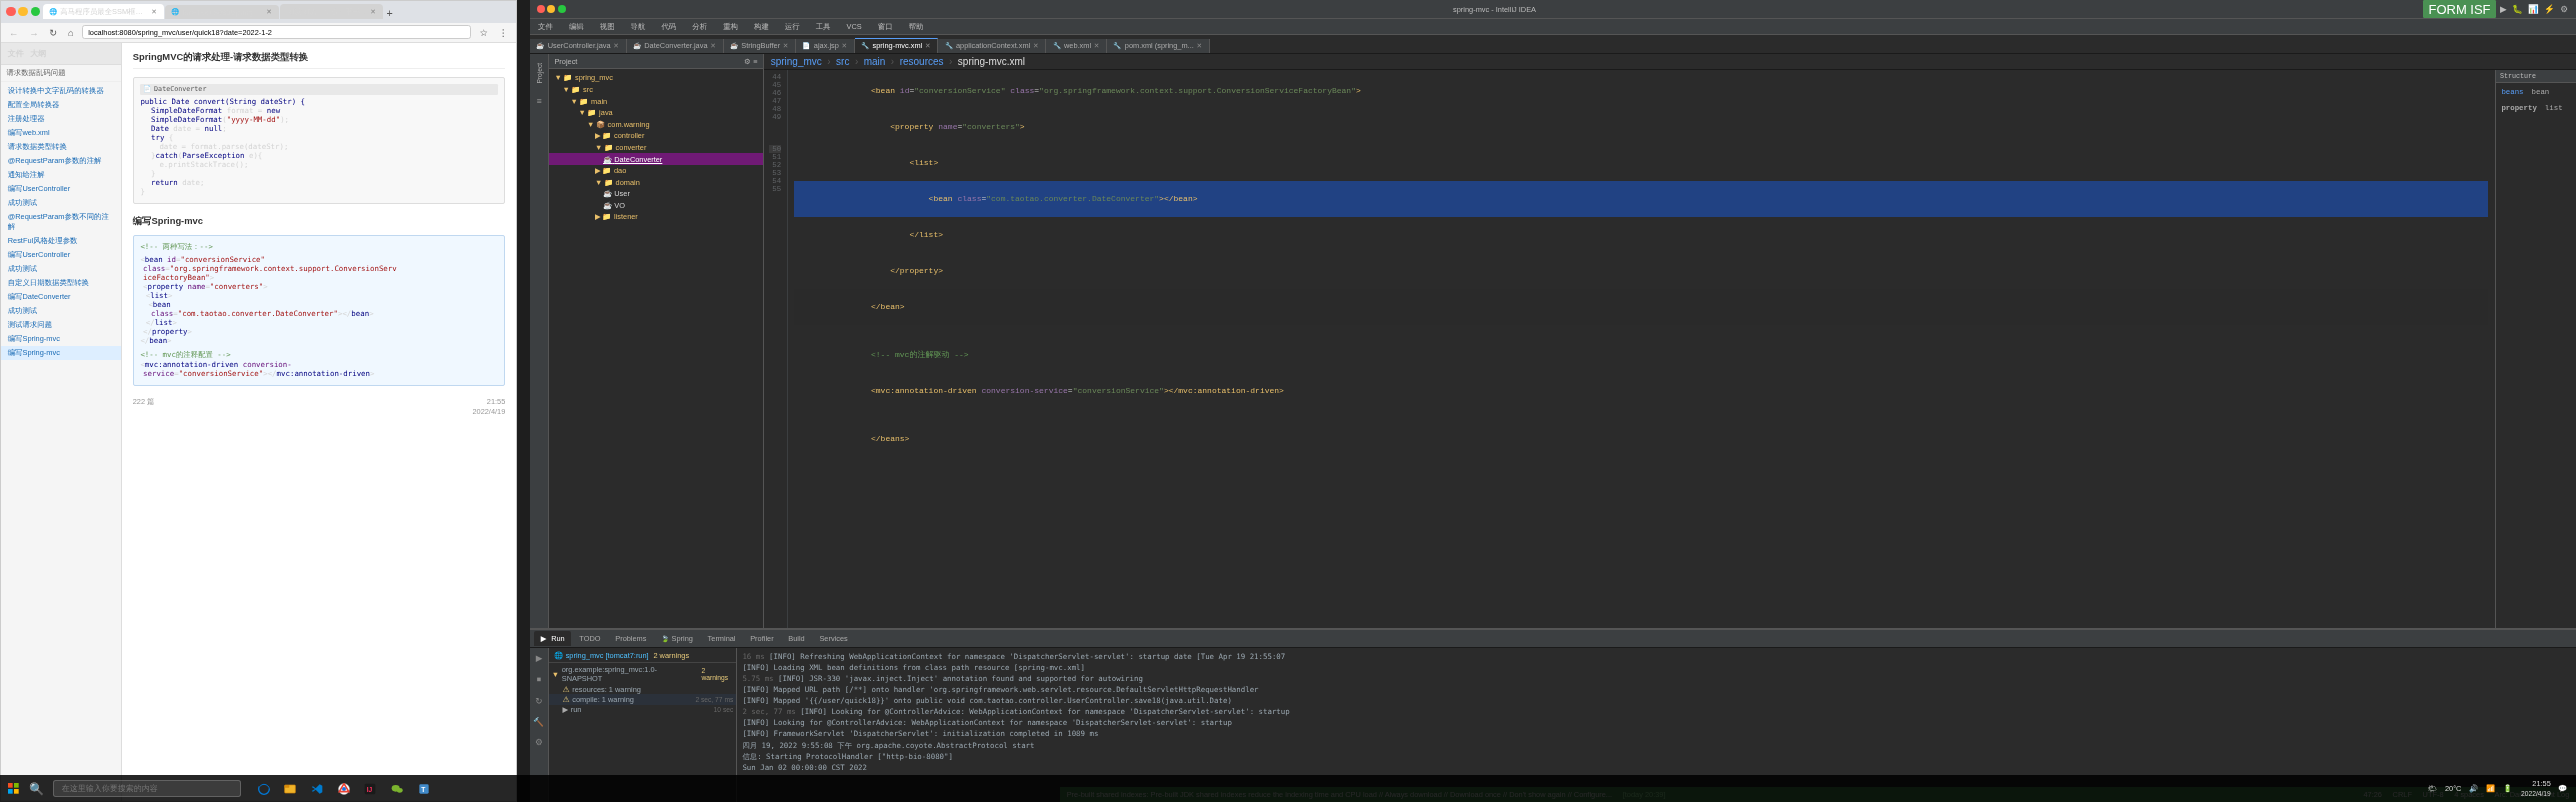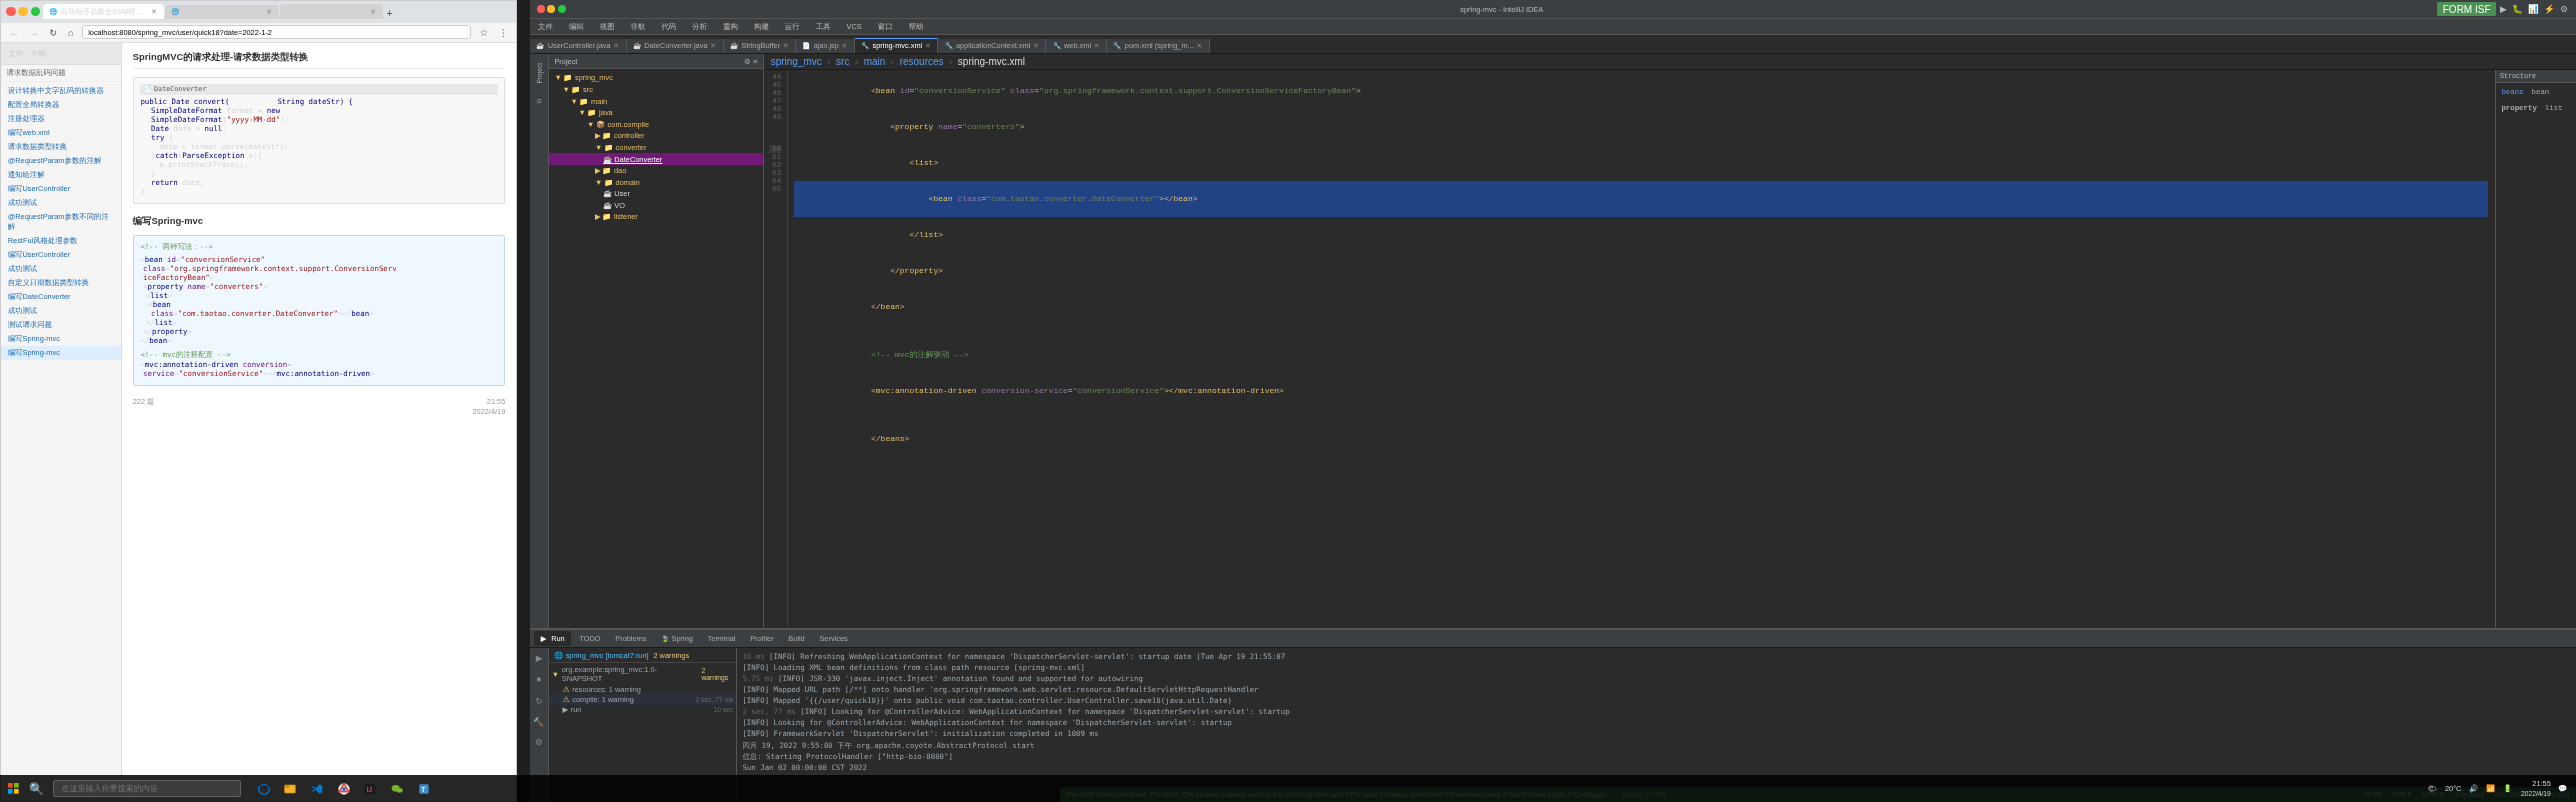--- a/index.html
+++ b/index.html
@@ -89,21 +89,21 @@
     .breadcrumb-current { color: #ddd; }
     .current-line { background: #2a2a2a; }
 
     .warning-triangle { color: #e6c97b; font-size: 8px; }
 
     .bottom-tabs-bar { background: #3c3f41; height: 19px; display: flex; align-items: center; padding: 0 4px; gap: 1.3px; border-top: 0.7px solid #555; border-bottom: 0.7px solid #1a1a1a; }
     .bottom-tab { padding: 2.7px 6.7px; font-size: 7.4px; color: #aaa; cursor: pointer; border-radius: 2px 2px 0 0; }
     .bottom-tab.active { color: #fff; background: #2b2b2b; }
     .bottom-tab-icon { margin-right: 2.7px; }
 
-    .form-isf-btn { background: #4a9153; border: none; color: #fff; padding: 1.3px 5.4px; font-size: 10px; cursor: pointer; border-radius: 1.3px; }
+    .form-isf-btn { background: #4a9153; border: none; color: #fff; padding: 1.3px 5.4px; font-size: 13px; cursor: pointer; border-radius: 1.3px; }
 
     .ide-top-right-btns { display: flex; gap: 2.7px; align-items: center; }
     .ide-icon-btn { background: none; border: none; color: #bbb; cursor: pointer; font-size: 8.7px; padding: 1.3px; }
 
     .console-side-icons { width: 19px; background: #3c3f41; display: flex; flex-direction: column; align-items: center; padding: 2.7px 0; gap: 5.4px; border-right: 0.7px solid #555; }
     .side-icon { color: #888; cursor: pointer; font-size: 8.7px; padding: 2.7px; border-radius: 2px; }
     .side-icon.active { color: #4fc1ff; }
 
     .xml-selected { background: #214283; }
   </style>
@@ -179,21 +179,21 @@
     </div>
 
     <div style="flex:1;overflow-y:auto;padding:8px 10.7px;background:#fff;">
       <div style="font-size:9.4px;font-weight:bold;color:#333;margin-bottom:8px;padding-bottom:4px;border-bottom:0.7px solid #eee;">SpringMVC的请求处理-请求数据类型转换</div>
 
       <div style="background:#f8f8f8;border:0.7px solid #ddd;border-radius:2px;padding:6.7px;font-family:monospace;font-size:7.4px;margin-bottom:10.7px;">
         <div style="display:flex;align-items:center;gap:2.7px;margin-bottom:2.7px;padding:1.3px 2.7px;background:#e8e8e8;border-radius:1.3px;font-size:6.7px;color:#555;">
           <span>📄</span>
           <span>DateConverter</span>
         </div>
-        <div style="color:#000080;margin-top:2.7px;"><span style="color:#000080;">public</span> <span style="color:#000080;">Date</span> convert(<span style="color:#000080;margin-left:48px;">String</span> dateStr) {</div>
+        <div style="color:#000080;margin-top:2.7px;"><span style="color:#000080;">public</span> <span style="color:#000080;">Date</span> convert(<span style="color:#000080;">String</span> dateStr) {</div>
         <div style="padding-left:10.7px;"><span style="color:#000080;">SimpleDateFormat</span> format = <span style="color:#000080;">new</span></div>
         <div style="padding-left:10.7px;"><span style="color:#000080;">SimpleDateFormat</span>(<span style="color:#a31515;">"yyyy-MM-dd"</span>);</div>
         <div style="padding-left:10.7px;"><span style="color:#000080;">Date</span> date = <span style="color:#000080;">null</span>;</div>
         <div style="padding-left:10.7px;"><span style="color:#000080;">try</span> {</div>
         <div style="padding-left:19px;">date = format.parse(dateStr);</div>
         <div style="padding-left:10.7px;">}<span style="color:#000080;">catch</span>(<span style="color:#000080;">ParseException</span> e){</div>
         <div style="padding-left:19px;">e.printStackTrace();</div>
         <div style="padding-left:10.7px;">}</div>
         <div style="padding-left:10.7px;"><span style="color:#000080;">return</span> date;</div>
         <div>}</div>
@@ -330,21 +330,21 @@
         <div class="tree-item indent-2">
           <span style="color:#e8bf6a;">▼ 📁 src</span>
         </div>
         <div class="tree-item indent-3">
           <span style="color:#e8bf6a;">▼ 📁 main</span>
         </div>
         <div class="tree-item indent-4">
           <span style="color:#e8bf6a;">▼ 📁 java</span>
         </div>
         <div class="tree-item indent-5">
-          <span style="color:#e8bf6a;">▼ 📦 com.compile</span>
+          <span style="color:#e8bf6a;">▼ 📦 com.warning</span>
         </div>
         <div class="tree-item indent-6">
           <span style="color:#e8bf6a;">▶ 📁 controller</span>
         </div>
         <div class="tree-item indent-6">
           <span style="color:#e8bf6a;">▼ 📁 converter</span>
         </div>
         <div class="tree-item indent-7 selected">
           <span style="color:#cc7832;">☕</span>
           <span> DateConverter</span>

